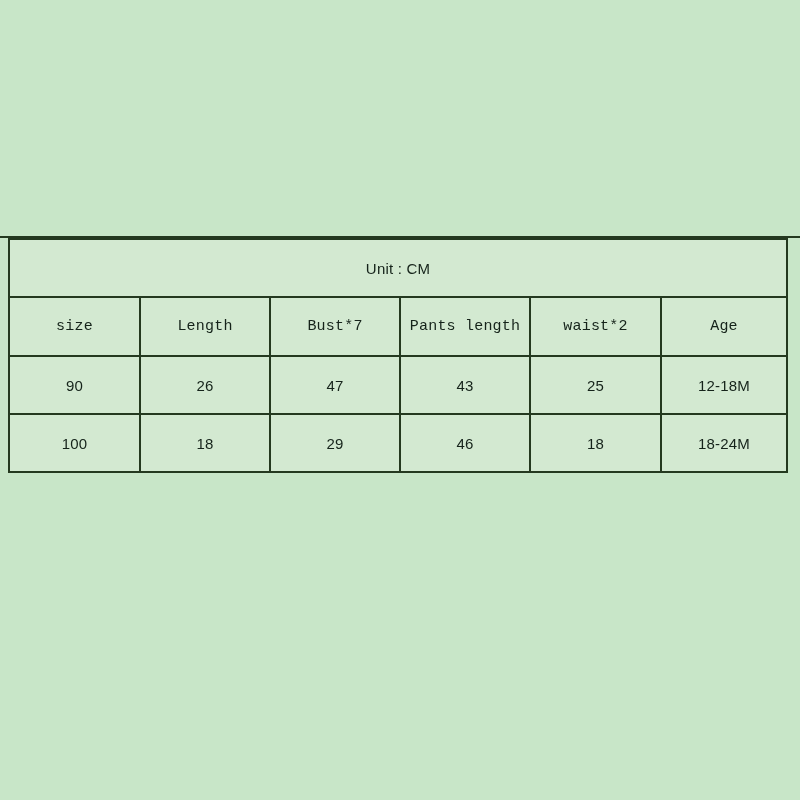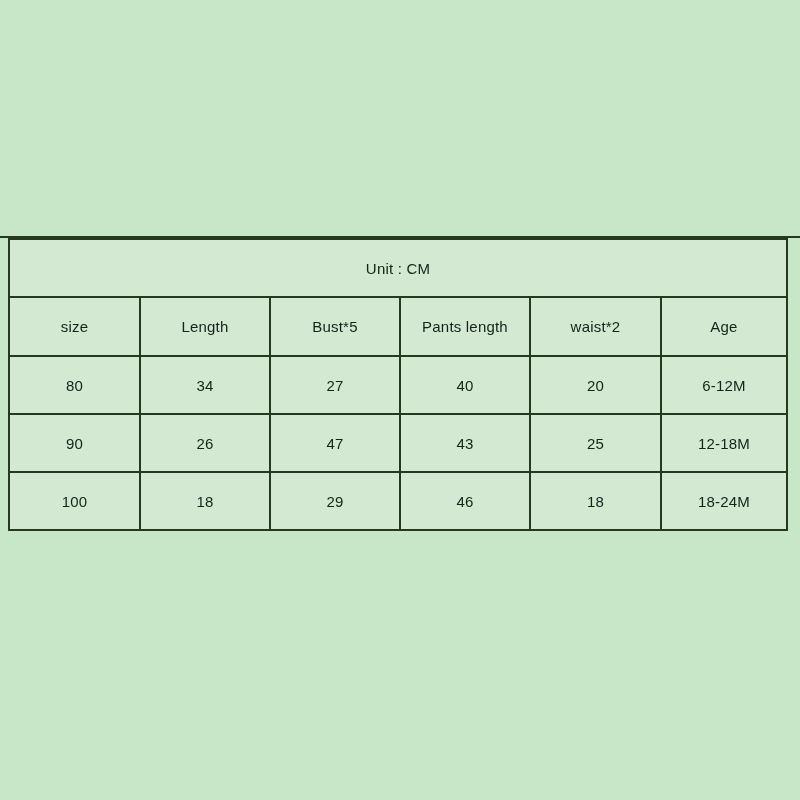--- a/index.html
+++ b/index.html
@@ -58,20 +58,21 @@
     font-size: 16px;
     height: 26px;
     padding-left: 7px;
     letter-spacing: 0.3px;
     border-top: none;
   }
 
   tr.header-row td {
     height: 57px;
     font-size: 15px;
+    font-family: Liberation Mono, monospace;
   }
 
   
   col.c0 { width: 131px; }
   col.c1 { width: 130px; }
   col.c2 { width: 130px; }
   col.c3 { width: 130px; }
   col.c4 { width: 131px; }
   col.c5 { width: 126px; }
 </style>
@@ -90,34 +91,26 @@
         <col class="c4">
         <col class="c5">
     </colgroup>
     <tbody>
       <tr>
         <td class="unit-cell" colspan="6">Unit : CM</td>
       </tr>
       <tr class="header-row">
         <td>size</td>
         <td>Length</td>
-        <td>Bust*5</td>
+        <td>Bust*7</td>
         <td>Pants length</td>
         <td>waist*2</td>
         <td>Age</td>
       </tr>
 
-      <tr>
-        <td>80</td>
-        <td>34</td>
-        <td>27</td>
-        <td>40</td>
-        <td>20</td>
-        <td>6-12M</td>
-      </tr>
       <tr>
         <td>90</td>
         <td>26</td>
         <td>47</td>
         <td>43</td>
         <td>25</td>
         <td>12-18M</td>
       </tr>
       <tr>
         <td>100</td>

